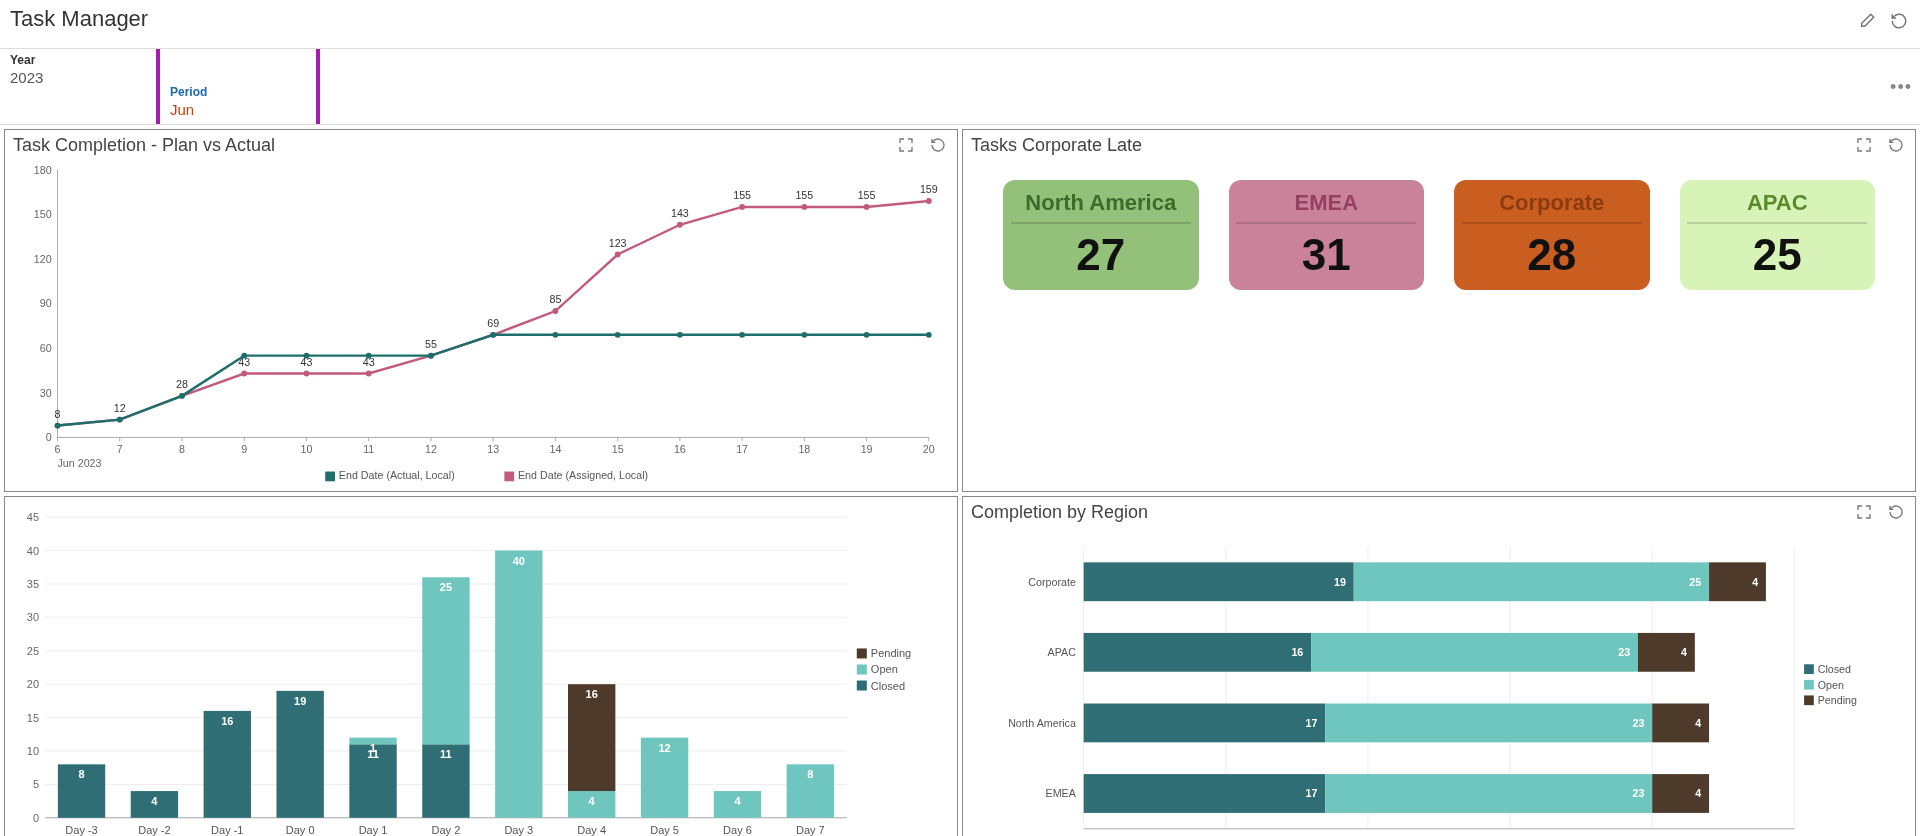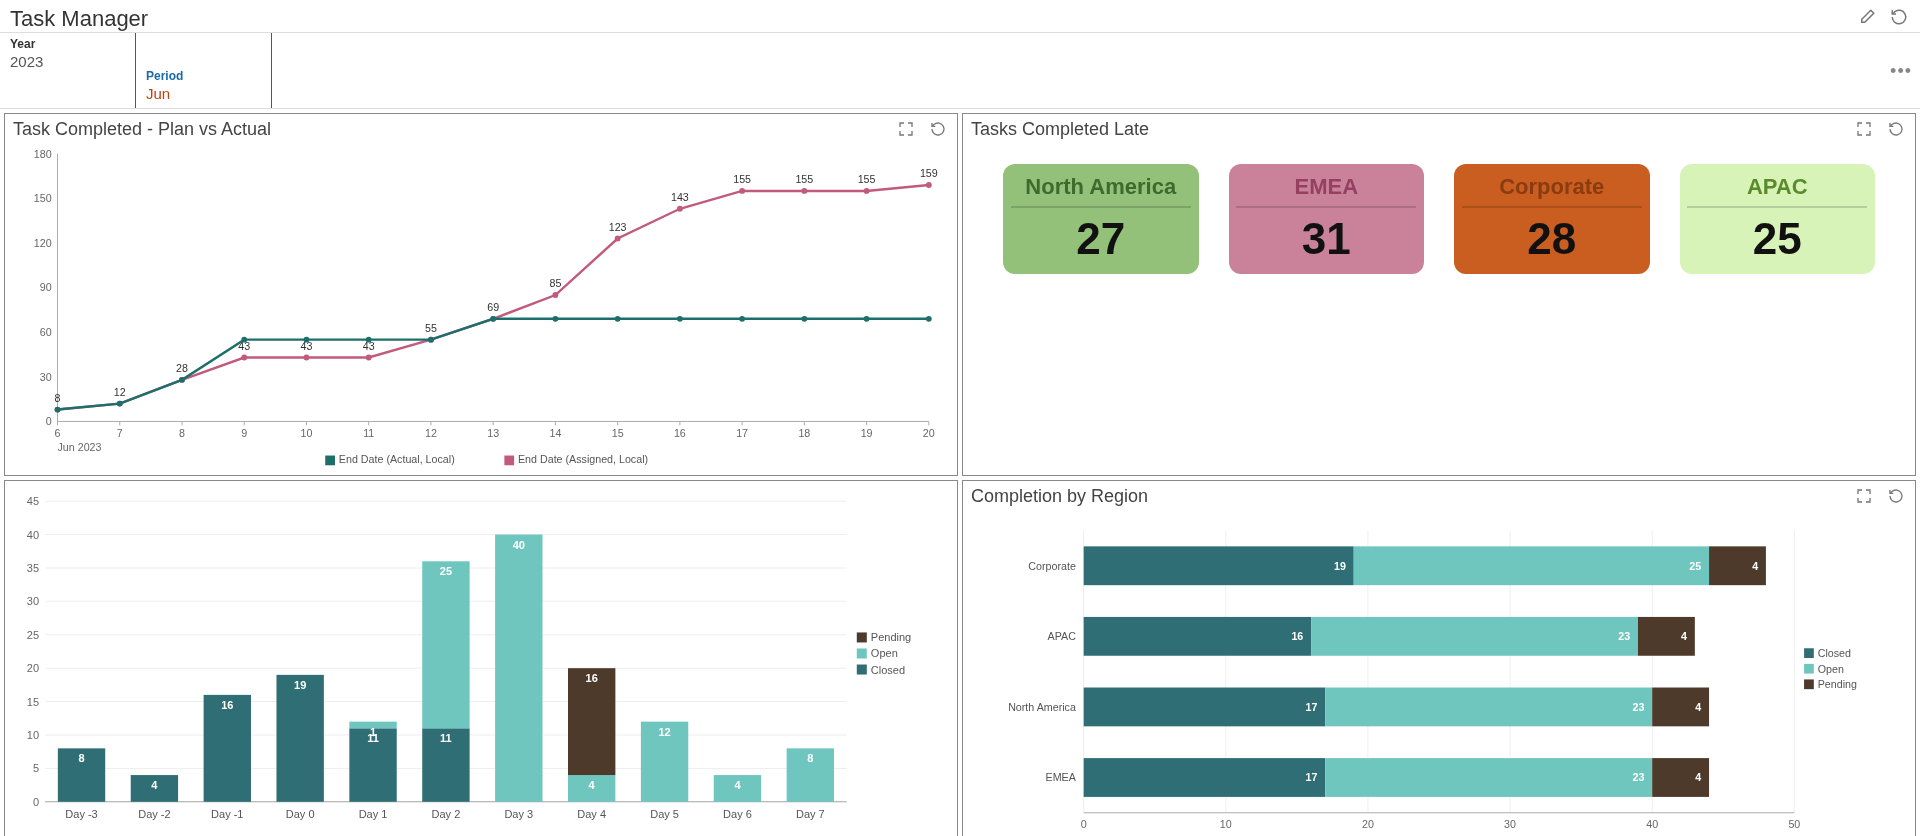--- a/index.html
+++ b/index.html
@@ -7,43 +7,43 @@
     font-family: -apple-system, BlinkMacSystemFont, "Segoe UI", Arial, sans-serif;
     background: #fff;
     color: #333;
     width: 1920px;
     height: 836px;
     overflow: hidden;
   }
   .header {
     display: flex;
     justify-content: space-between;
-    align-items: flex-start;
-    padding: 6px 10px 0;
+    align-items: flex-end;
+    padding: 6px 10px 16px;
     border-bottom: 1px solid #ddd;
   }
   .header h1 {
     font-size: 22px;
     font-weight: 400;
     color: #333;
   }
   .header-icons { display:flex; gap:10px; align-items:center;}
   .icon-btn {
     width:22px; height:22px; display:flex; align-items:center; justify-content:center;
     cursor:pointer; color:#777;
   }
   .filters {
     display:flex;
     border-bottom:1px solid #ddd;
     position:relative;
   }
   .filter-cell {
-    width:136px;
+    width:160px;
     padding:4px 10px 6px;
-    border-right:1px solid #a21caf;
+    border-right:4px solid #a21caf;
   }
   .filter-label {
     font-size:12px;
     color:#333;
     font-weight:600;
   }
   .filter-label.blue { color:#1a6aa8;margin-top:32px; }
   .filter-value {
     font-size:15px;
     color:#555;
@@ -148,21 +148,21 @@
     <div class="filter-label blue">Period</div>
     <div class="filter-value blue">Jun</div>
   </div>
   <div class="dots">•••</div>
 </div>
 
 <div class="grid">
 
   <div class="panel">
     <div class="panel-header">
-      <div class="panel-title">Task Completed - Plan vs Actual</div>
+      <div class="panel-title">Task Completion - Plan vs Actual</div>
       <div class="panel-icons">
         <div class="icon-btn">
             <svg width="16" height="16" viewBox="0 0 24 24" fill="none" stroke="currentColor" stroke-width="2">
               <path d="M3 9V3h6M21 9V3h-6M3 15v6h6M21 15v6h-6"></path>
             </svg>
           </div>
         <div class="icon-btn">
             <svg width="16" height="16" viewBox="0 0 24 24" fill="none" stroke="currentColor" stroke-width="2">
               <path d="M3 12a9 9 0 1 0 3-6.7L3 8"></path>
               <path d="M3 3v5h5"></path>
@@ -262,21 +262,21 @@
           <rect x="315" y="320" width="10" height="10" fill="#1d6f6b"></rect>
           <text x="329" y="328" font-size="11" fill="#555">End Date (Actual, Local)</text>
           <rect x="499" y="320" width="10" height="10" fill="#c25a7d"></rect>
           <text x="513" y="328" font-size="11" fill="#555">End Date (Assigned, Local)</text>
         </svg>
       </div>
   </div>
 
   <div class="panel">
     <div class="panel-header">
-      <div class="panel-title">Tasks Completed Late</div>
+      <div class="panel-title">Tasks Corporate Late</div>
       <div class="panel-icons">
         <div class="icon-btn">
             <svg width="16" height="16" viewBox="0 0 24 24" fill="none" stroke="currentColor" stroke-width="2">
               <path d="M3 9V3h6M21 9V3h-6M3 15v6h6M21 15v6h-6"></path>
             </svg>
           </div>
         <div class="icon-btn">
             <svg width="16" height="16" viewBox="0 0 24 24" fill="none" stroke="currentColor" stroke-width="2">
               <path d="M3 12a9 9 0 1 0 3-6.7L3 8"></path>
               <path d="M3 3v5h5"></path>

